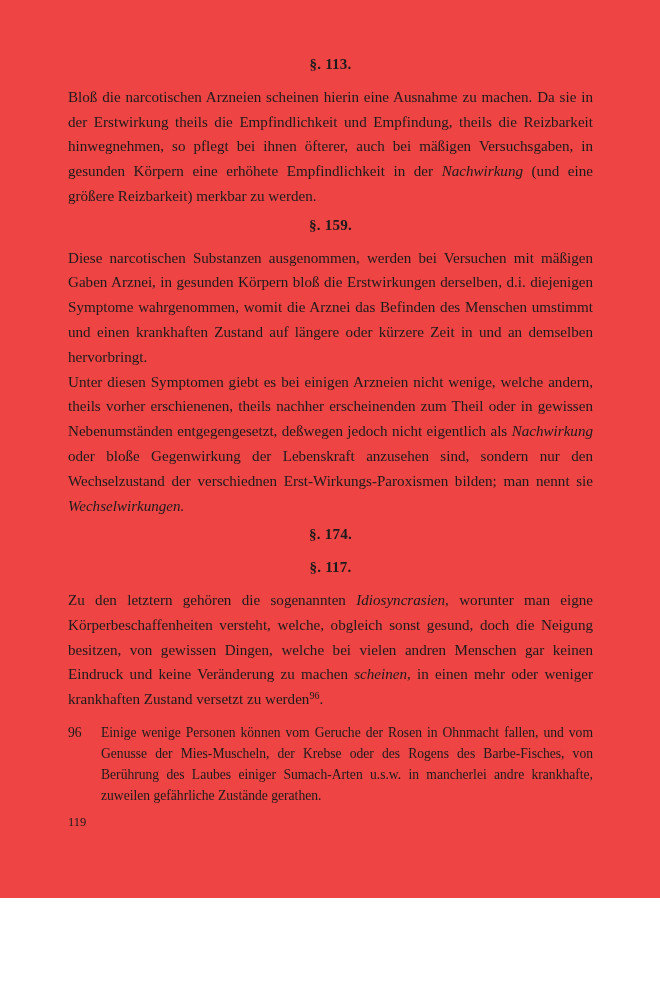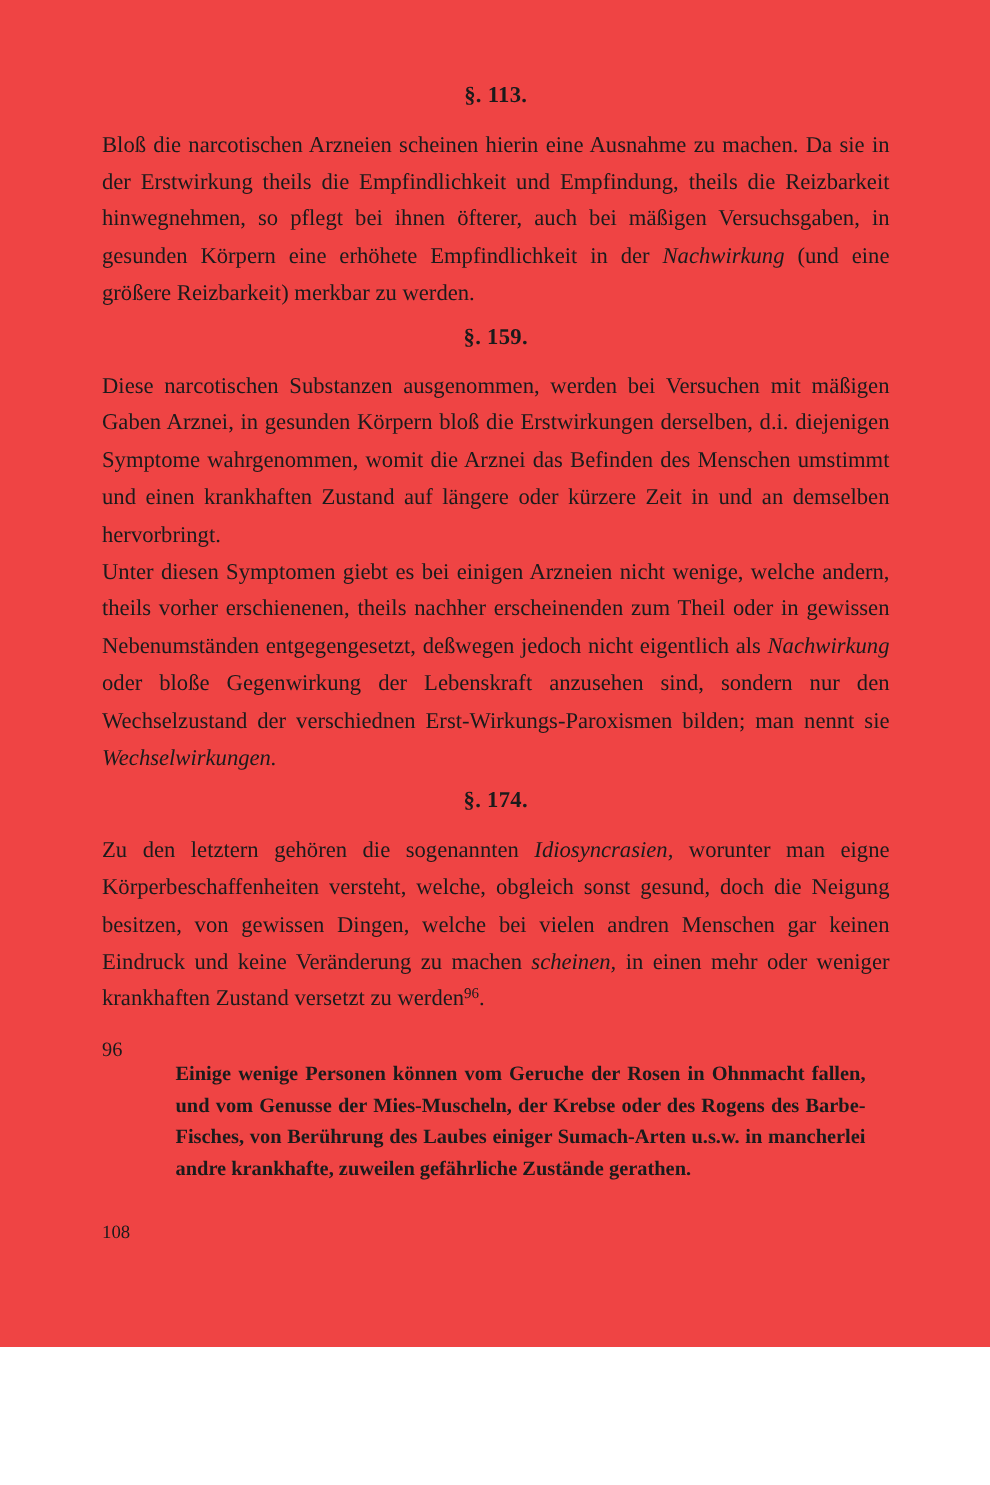--- a/index.html
+++ b/index.html
@@ -47,24 +47,23 @@
     margin-top: 10px;
     font-size: 13.6px;
     line-height: 21px;
   }
   .fn-num {
     flex: 0 0 33px;
     width: 33px;
   }
   .fn-text {
     flex: 1;
-    margin: 16px;
+    margin: 0;
     text-align: justify;
     hyphens: auto;
-    font-weight: bold;
     -webkit-hyphens: auto;
   }
   .page-number {
     margin-top: 8px;
     font-size: 12.5px;
     line-height: 17px;
     text-align: left;
   }
 </style>
 </head>
@@ -84,24 +83,25 @@
 
   <section>
     <p class="body-text"><span>Unter diesen Symptomen giebt es bei einigen Arzneien nicht wenige, welche andern, theils vorher erschienenen, theils nachher erscheinenden zum Theil oder in gewissen Nebenumständen entgegengesetzt, deßwegen jedoch nicht eigentlich als </span><em>Nachwirkung</em><span> oder bloße Gegenwirkung der Lebenskraft an­zusehen sind, sondern nur den Wechselzustand der verschiednen Erst-Wirkungs-Paroxismen bilden; man nennt sie </span><em>Wechselwirkungen.</em></p>
   </section>
 
   <section>
     <h2 class="para-heading">§. 174.</h2>
   </section>
 
   <section>
+    <h2 class="para-heading">§. 117.</h2>
     <p class="body-text"><span>Zu den letztern gehören die sogenannten </span><em>Idiosyncrasien,</em><span> worunter man eigne Körperbeschaffenheiten versteht, welche, obgleich sonst gesund, doch die Neigung besitzen, von gewissen Dingen, welche bei vielen andren Menschen gar keinen Eindruck und keine Veränderung zu machen </span><em>scheinen,</em><span> in einen mehr oder weniger krankhaften Zustand versetzt zu werden</span><sup class="fn-ref">96</sup><span>.</span></p>
   </section>
 
   <footer>
     <div class="footnote">
       <span class="fn-num">96</span>
       <p class="fn-text">Einige wenige Personen können vom Geruche der Rosen in Ohnmacht fallen, und vom Genusse der Mies-Muscheln, der Krebse oder des Rogens des Barbe-Fisches, von Berührung des Laubes einiger Sumach-Arten u.s.w. in mancherlei andre krankhafte, zuweilen gefährliche Zustände gerathen.</p>
     </div>
-    <div class="page-number">108</div>
+    <div class="page-number">119</div>
   </footer>
 
 </main>
 
 </body></html>

